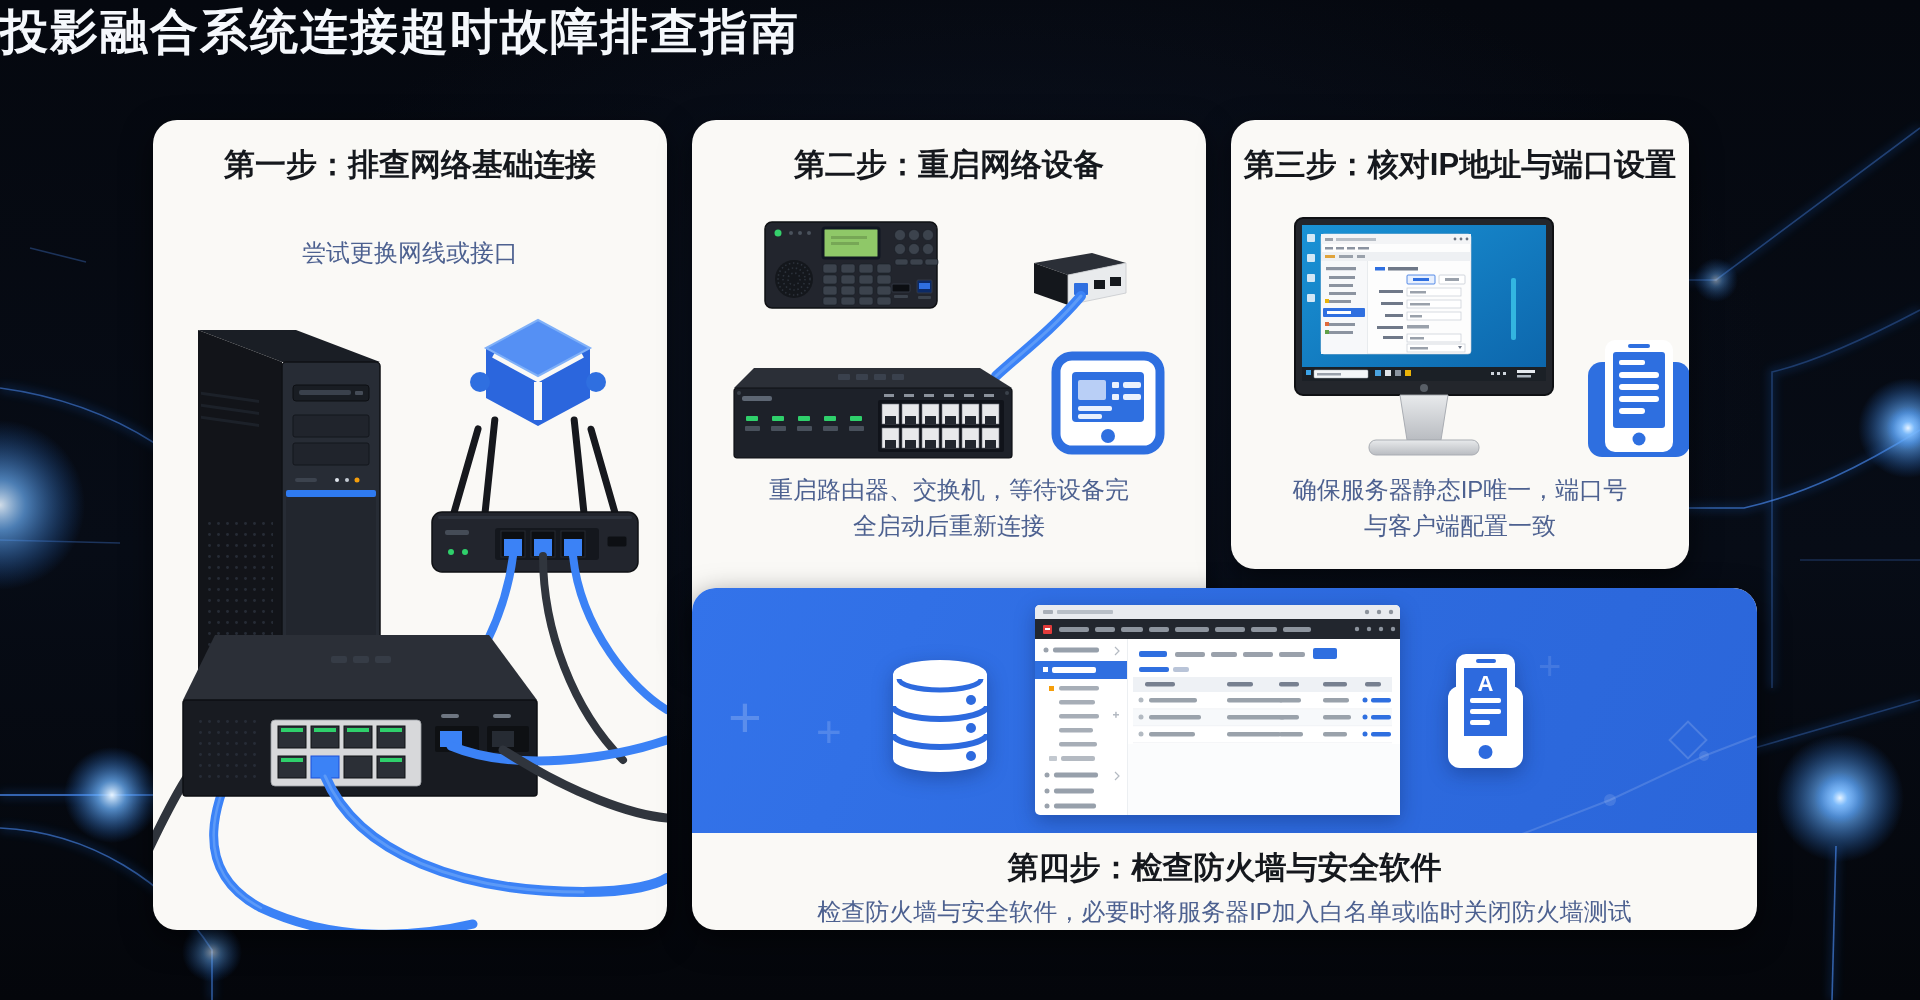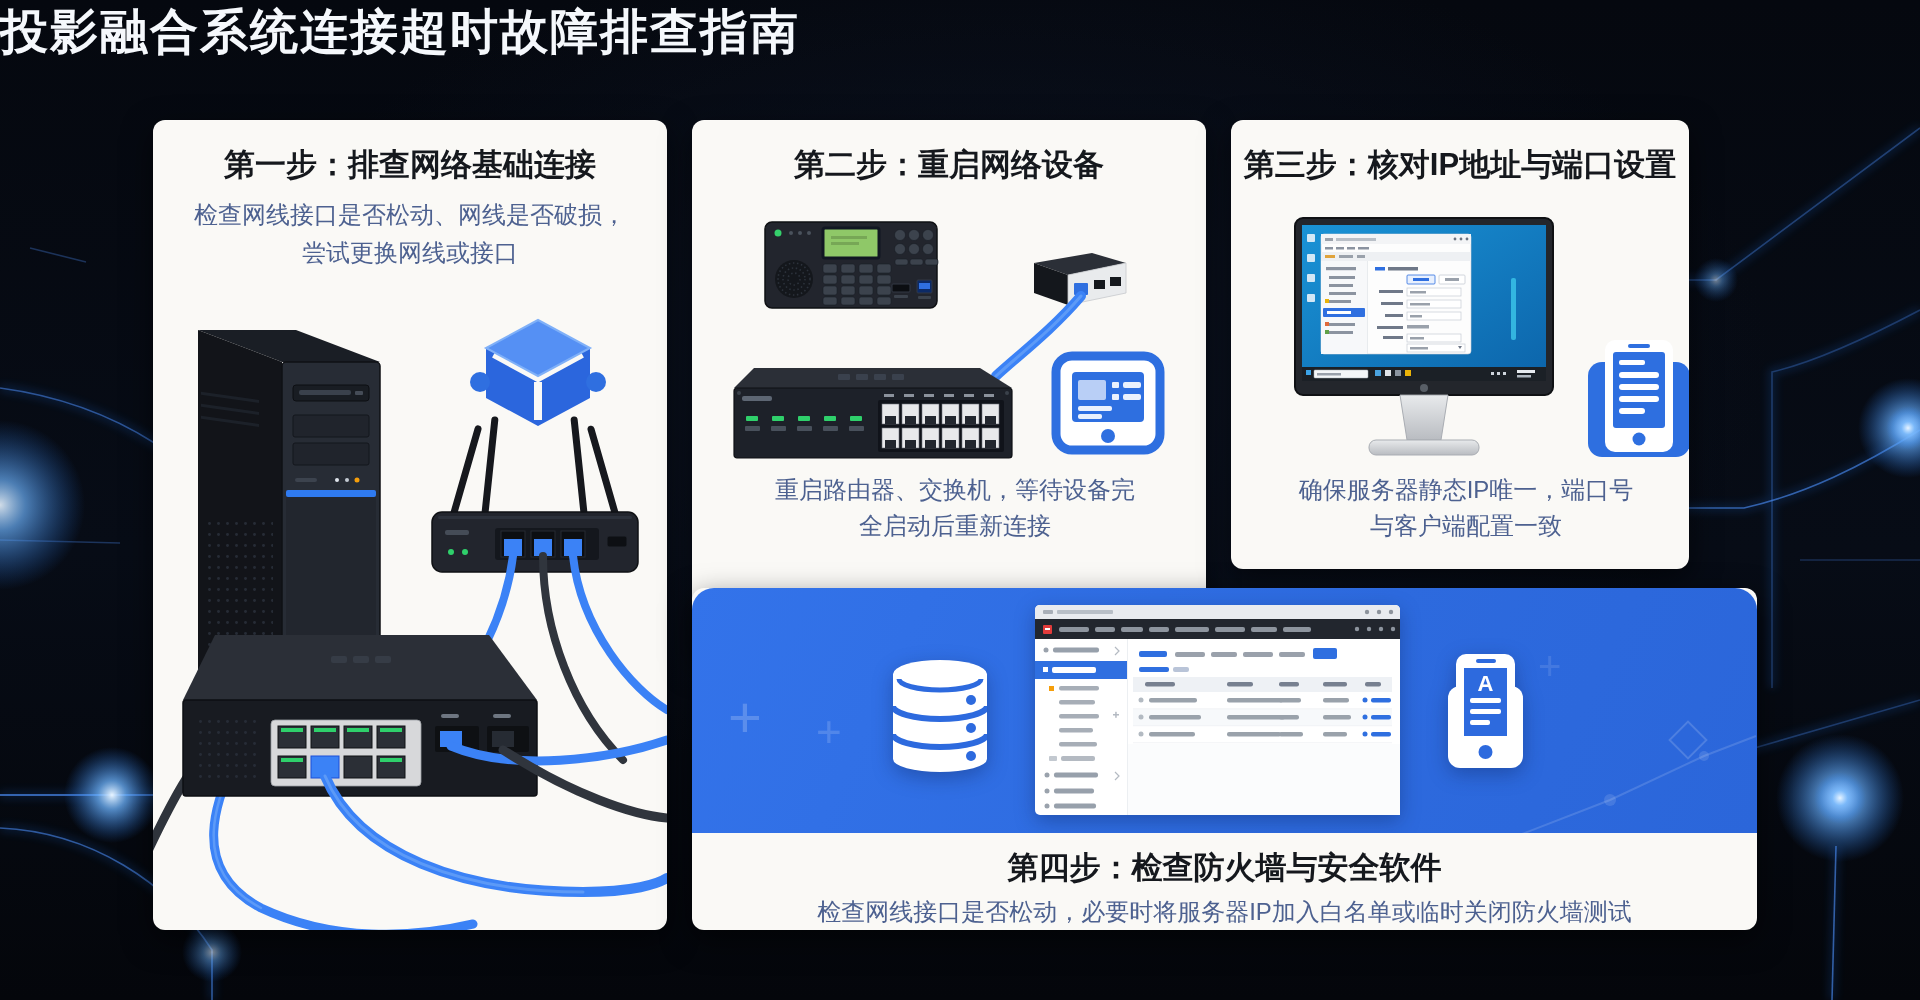--- a/index.html
+++ b/index.html
@@ -4,30 +4,30 @@
 <style>
   html,body{margin:0;padding:0;background:#04070d;}
   body{font-family:"Liberation Sans","DejaVu Sans",sans-serif;}
   .stage{position:relative;width:1920px;height:1000px;overflow:hidden;
     background:
       radial-gradient(1100px 620px at 52% 36%, #0c1322 0%, rgba(12,19,34,0) 70%),
       linear-gradient(180deg,#05080f 0%,#070c16 55%,#04060b 100%);}
   .bg-fx{position:absolute;left:0;top:0;}
   .main-title{position:absolute;top:0;left:0;width:100%;text-align:left;margin:0;
     color:#f5f8fc;font-size:48px;font-weight:800;letter-spacing:2px;}
-  .card{position:absolute;background:#faf9f6;border-radius:12px;
+  .card{position:absolute;background:#faf9f6;border-radius:24px;
     box-shadow:0 10px 30px rgba(0,0,0,.55);}
   #card1{left:153px;top:120px;width:514px;height:810px;overflow:hidden;}
   #card2{left:692px;top:120px;width:514px;height:537px;overflow:hidden;}
   #card3{left:1231px;top:120px;width:458px;height:449px;overflow:hidden;}
   #card4{left:692px;top:588px;width:1065px;height:342px;overflow:hidden;}
   .card h2{margin:24px 8px 0;text-align:center;font-size:31px;font-weight:800;color:#15181d;}
   .card .desc{margin:10px 6px 0;text-align:center;font-size:24px;line-height:38px;color:#4d6190;}
   .desc-abs{position:absolute;top:352px;left:0;width:100%;margin:0;text-align:center;
-    font-size:24px;line-height:36px;color:#4d6190;padding-left:6px;}
+    font-size:24px;line-height:36px;color:#4d6190;}
   .illus{position:absolute;left:0;}
   #illus1{top:170px;}
   #illus2,#illus3{top:88px;}
   .banner{position:relative;width:1065px;height:245px;overflow:hidden;
     background:linear-gradient(115deg,#3373ea 0%,#2d6ade 60%,#2b66da 100%);
     border-radius:22px 22px 0 0;}
   .banner svg{position:absolute;}
   .plus{position:absolute;color:rgba(255,255,255,.20);font-size:58px;font-weight:200;line-height:1;}
   .diamond{position:absolute;width:24px;height:24px;border:2px solid rgba(255,255,255,.16);
     transform:rotate(45deg);}
@@ -86,21 +86,21 @@
       <rect x="1500" y="638" width="8" height="8" transform="rotate(45 1504 642)" fill="#4f92ff" opacity="0.5"></rect>
       <rect x="1700" y="756" width="10" height="10" transform="rotate(45 1705 761)" fill="#4f92ff" opacity="0.4"></rect>
     </g>
   </svg>
 
   <h1 class="main-title">投影融合系统连接超时故障排查指南</h1>
 
   <section class="card" id="card1">
     <h2>第一步：排查网络基础连接</h2>
     <p class="desc">
-      <span>检查网线接口是否松动、网线是否破损，</span><br>
+      <br>
       <span>尝试更换网线或接口</span>
     </p>
     <svg class="illus" id="illus1" width="514" height="640" viewBox="0 0 514 640">
       <defs>
         <pattern id="vents" patternUnits="userSpaceOnUse" width="9" height="11">
           <circle cx="2.5" cy="2.5" r="1.4" fill="#262c36"></circle>
         </pattern>
       </defs>
 
       <g>
@@ -641,17 +641,17 @@
         <g fill="#ffffff">
           <rect x="22" y="44" width="31" height="5" rx="2"></rect>
           <rect x="22" y="55" width="31" height="5" rx="2"></rect>
           <rect x="22" y="66" width="20" height="5" rx="2"></rect>
         </g>
         <circle cx="37.5" cy="98" r="7" fill="#2d6ade"></circle>
       </svg>
     </div>
     <h2>第四步：检查防火墙与安全软件</h2>
     <p class="desc">
-      <span>检查网线接口是否松动，必要时将服务器IP加入白名单或临时关闭防火墙测试</span>
+      <span>检查防火墙与安全软件，必要时将服务器IP加入白名单或临时关闭防火墙测试</span>
     </p>
   </section>
 
 </div>
 
 </body></html>

